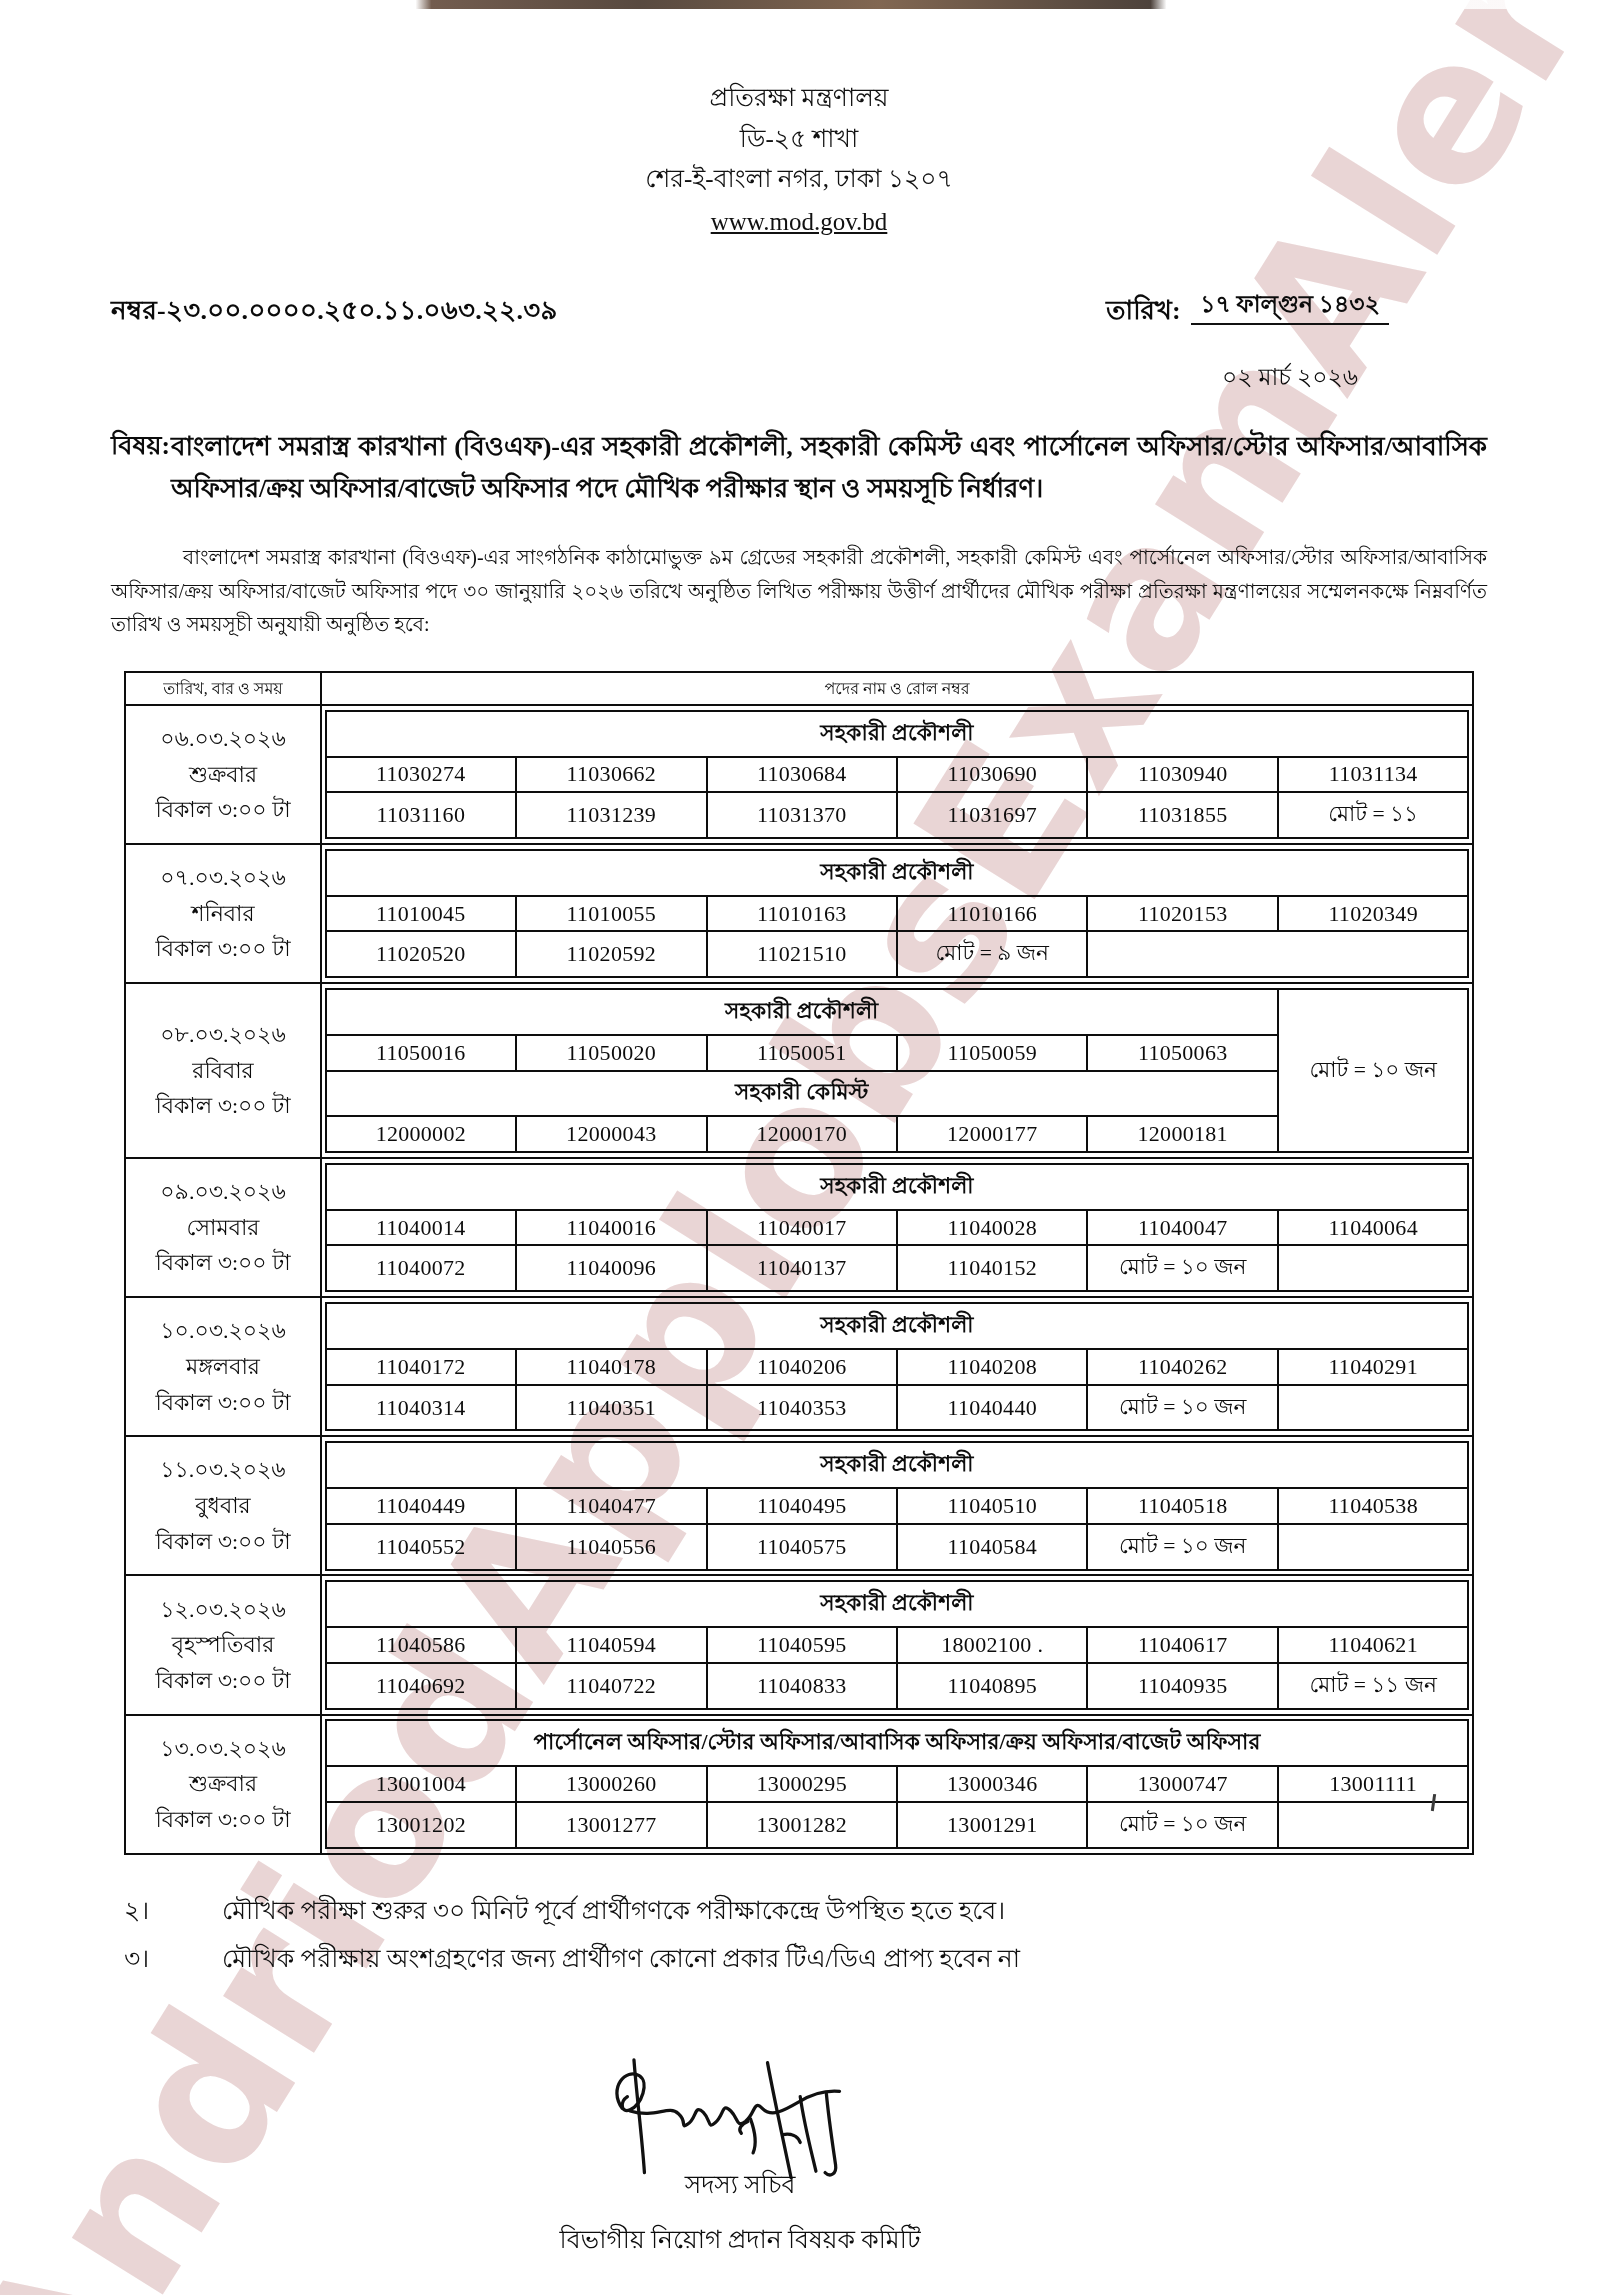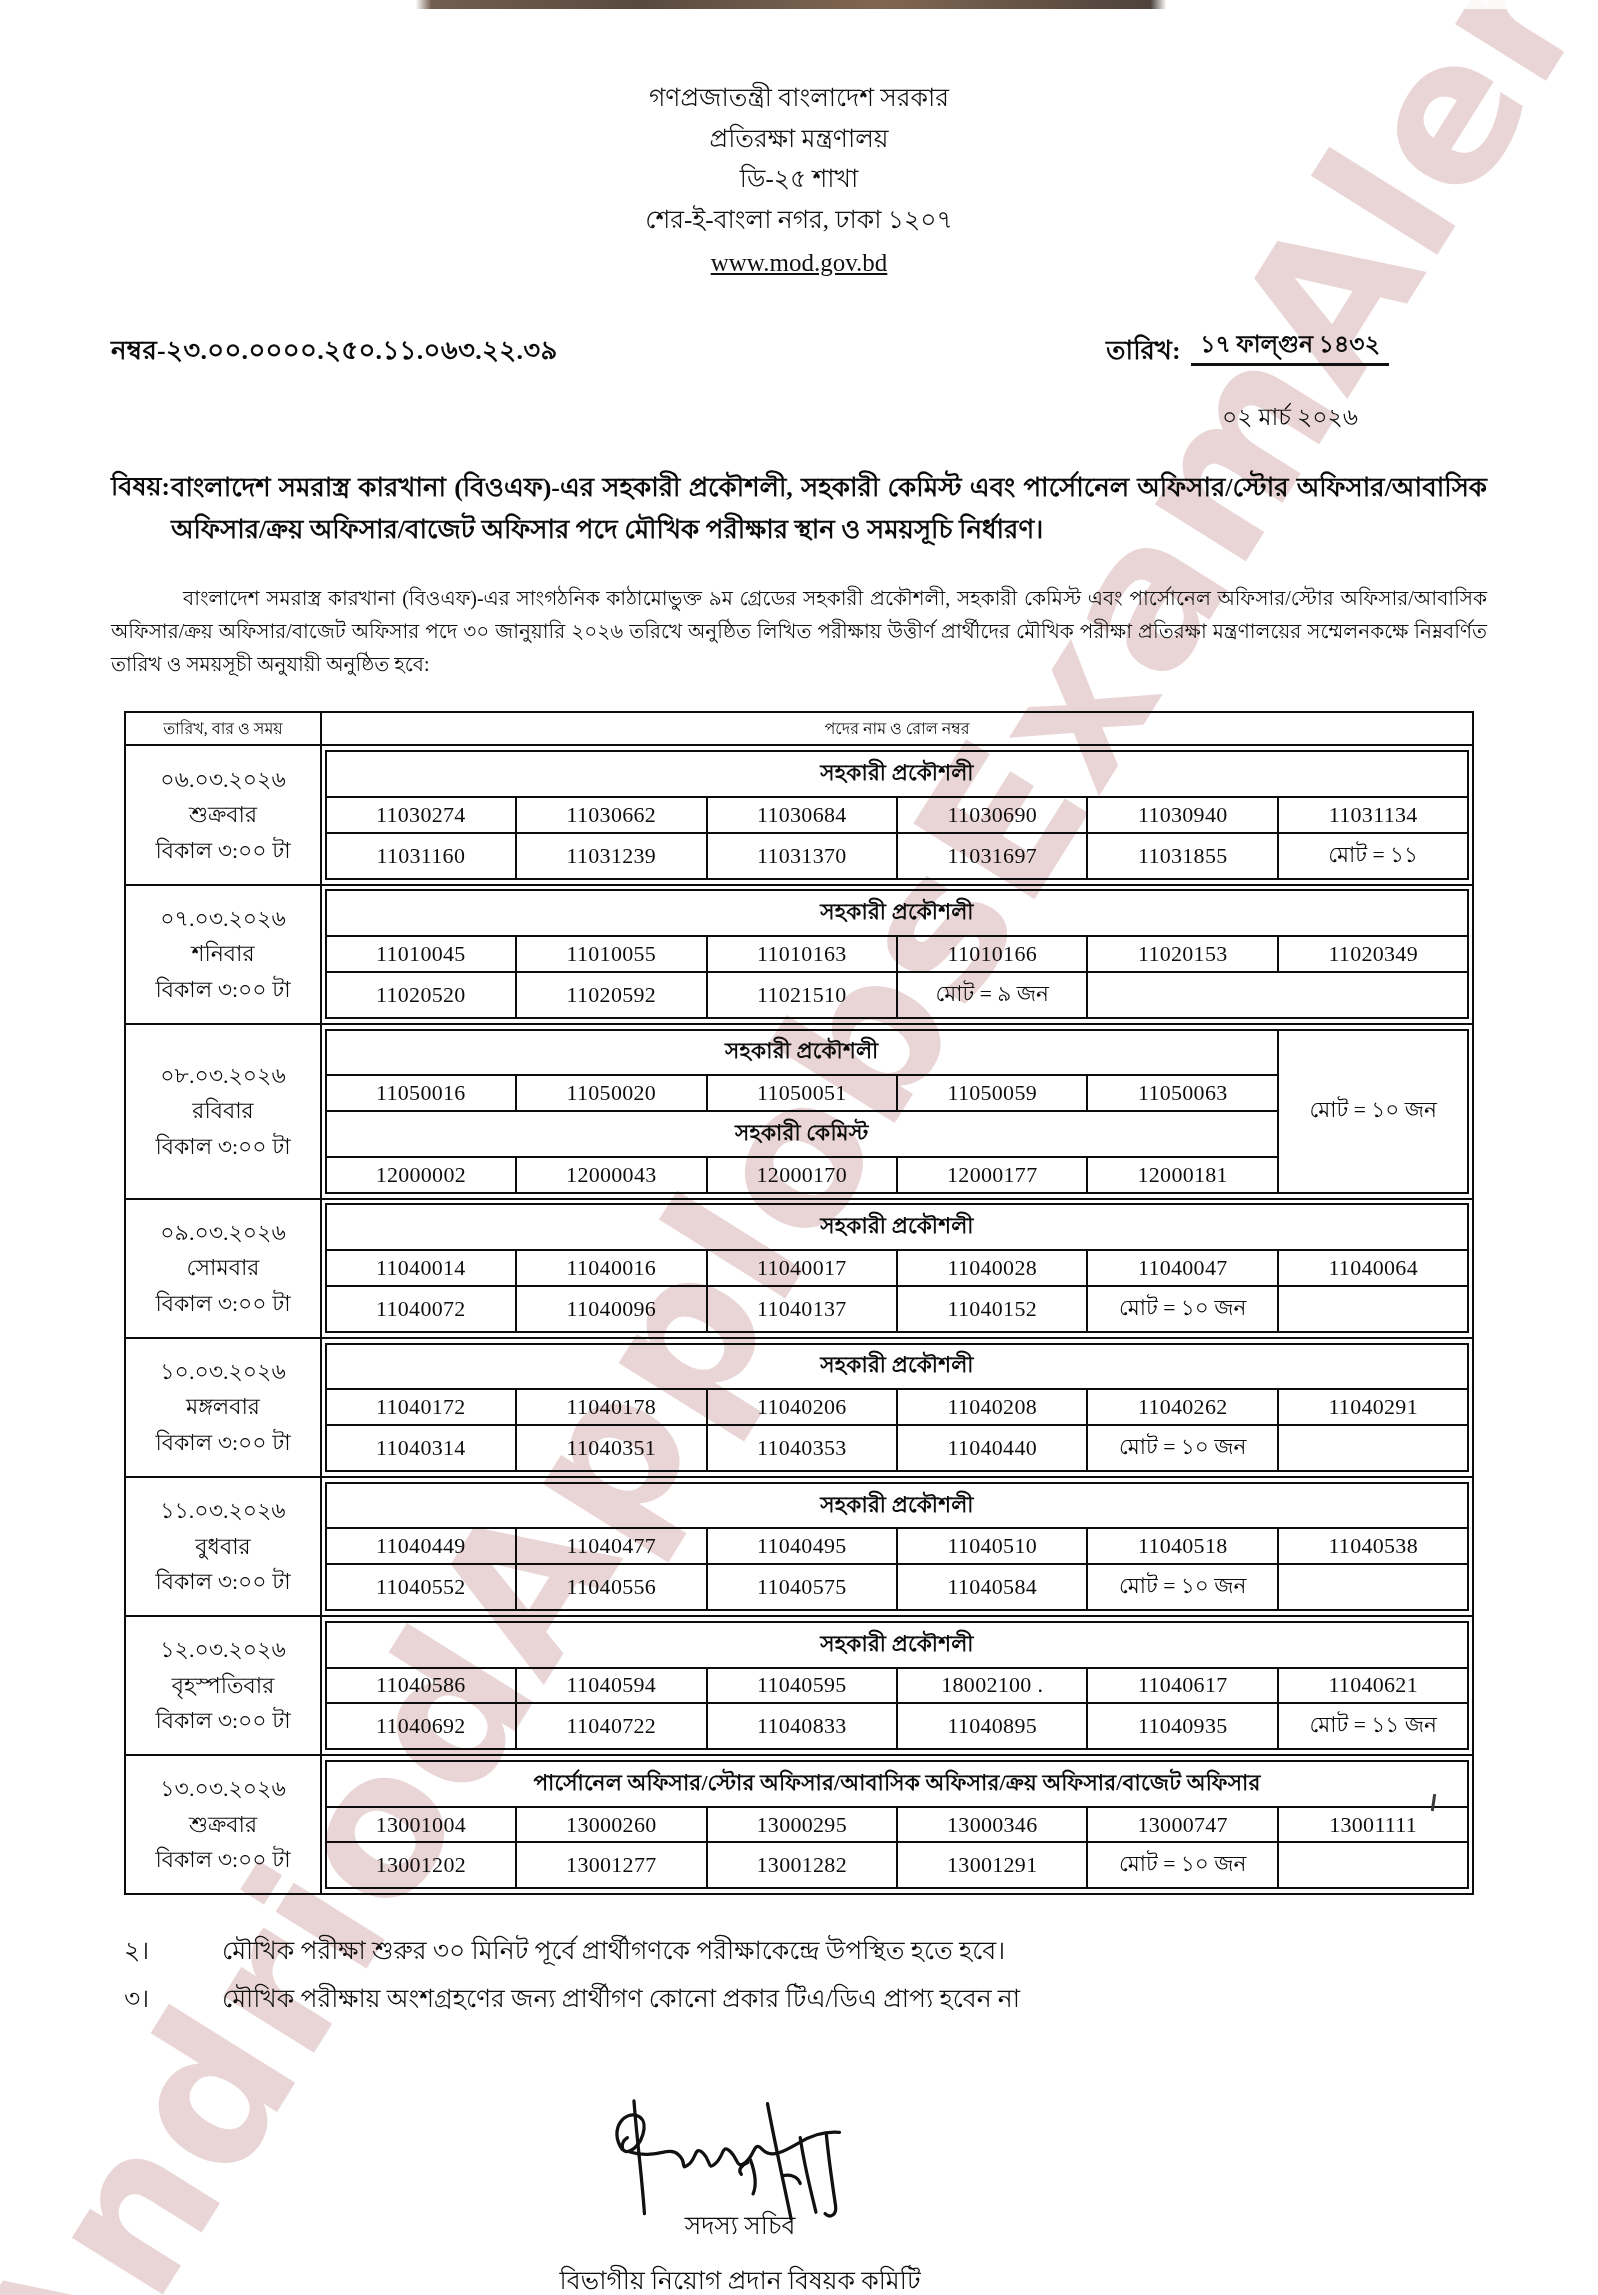--- a/index.html
+++ b/index.html
@@ -281,21 +281,20 @@
 
   <div class="scan-edge"></div>
 
   <div class="watermark-layer">
     <div class="watermark-text" style="color: rgb(232, 211, 211);">AndriodApplobsExamAlert</div>
   </div>
 
   <div class="content">
 
     <div class="letterhead">
-      <div>গণপ্রজাতন্ত্রী বাংলাদেশ সরকার</div>
       <div>প্রতিরক্ষা মন্ত্রণালয়</div>
       <div>ডি-২৫ শাখা</div>
       <div>শের-ই-বাংলা নগর, ঢাকা ১২০৭</div>
       <div class="url">www.mod.gov.bd</div>
     </div>
 
     <div class="memo-row">
       <div class="memo-no">নম্বর-২৩.০০.০০০০.২৫০.১১.০৬৩.২২.৩৯</div>
       <div class="date-block">
         <div class="date-label">তারিখ:</div>

